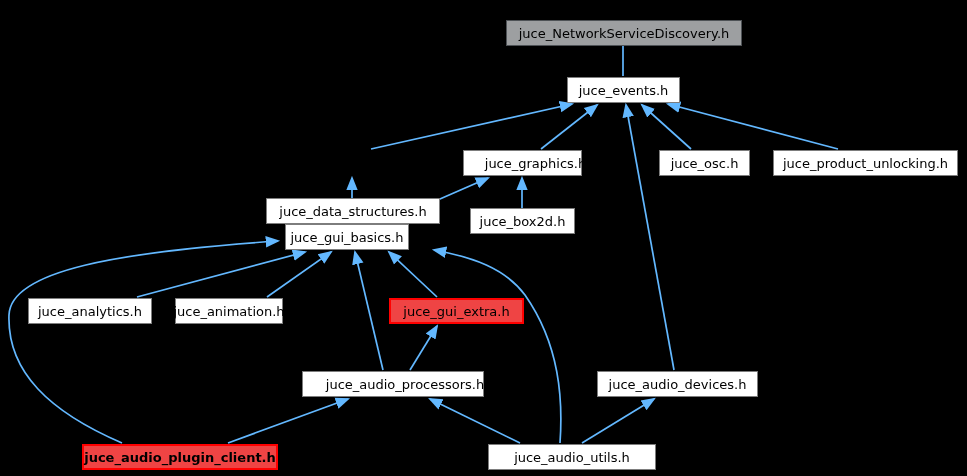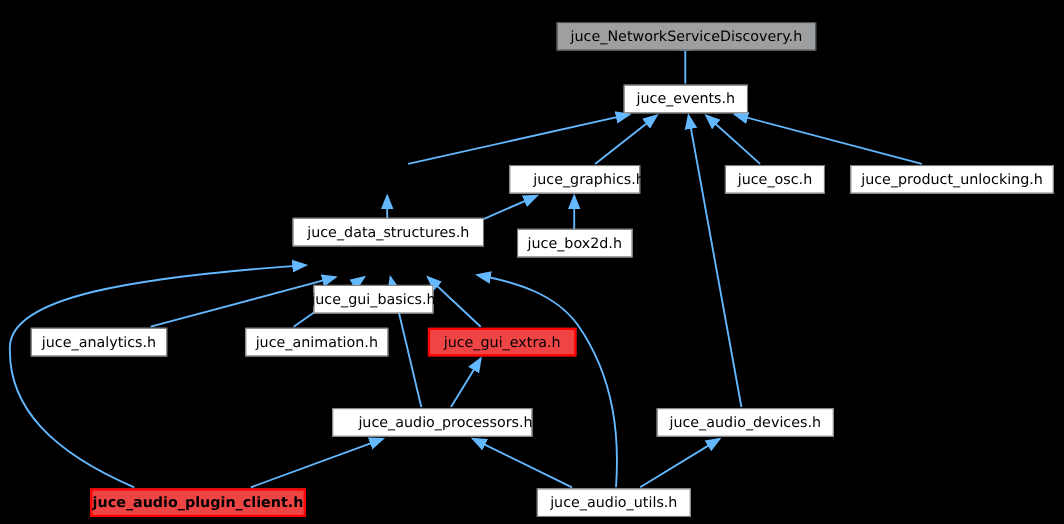--- a/index.html
+++ b/index.html
@@ -57,23 +57,23 @@
         <path d="M 582 443 L 654 399" class="edge" stroke="#63b8ff" marker-end="url(#arrow)"></path>
       </g>
   </svg>
   <div id="node-layer">
       <div class="node current" style="left: 506px; top: 4px; width: 236px; height: 26px; margin-top: 16px;">juce_NetworkServiceDiscovery.h</div>
       <div class="node normal" style="left: 567px; top: 77px; width: 113px; height: 26px;">juce_events.h</div>
       <div class="node normal" style="left: 266px; top: 150px; width: 174px; height: 26px; margin-top: 48px;">juce_data_structures.h</div>
       <div class="node normal" style="left: 463px; top: 150px; width: 119px; height: 26px; padding-left: 26px;">juce_graphics.h</div>
       <div class="node normal" style="left: 659px; top: 150px; width: 91px; height: 26px;">juce_osc.h</div>
       <div class="node normal" style="left: 773px; top: 150px; width: 185px; height: 26px;">juce_product_unlocking.h</div>
-      <div class="node normal" style="left: 285px; top: 224px; width: 109px; height: 26px; margin-top: 35px;">juce_gui_basics.h</div>
+      <div class="node normal" style="left: 285px; top: 224px; width: 124px; height: 26px;">juce_gui_basics.h</div>
       <div class="node normal" style="left: 470px; top: 208px; width: 105px; height: 26px;">juce_box2d.h</div>
       <div class="node normal" style="left: 28px; top: 298px; width: 124px; height: 26px;">juce_analytics.h</div>
-      <div class="node normal" style="left: 175px; top: 298px; width: 130px; height: 26px; margin-left: 48px;">juce_animation.h</div>
+      <div class="node normal" style="left: 175px; top: 298px; width: 108px; height: 26px;">juce_animation.h</div>
       <div class="node red" style="left: 389px; top: 298px; width: 135px; height: 26px;">juce_gui_extra.h</div>
       <div class="node normal" style="left: 302px; top: 371px; width: 182px; height: 26px; padding-left: 24px;">juce_audio_processors.h</div>
       <div class="node normal" style="left: 597px; top: 371px; width: 161px; height: 26px;">juce_audio_devices.h</div>
       <div class="node red" style="left: 82px; top: 444px; width: 196px; height: 26px; font-weight: bold;">juce_audio_plugin_client.h</div>
-      <div class="node normal" style="left: 488px; top: 444px; width: 140px; height: 26px;">juce_audio_utils.h</div>
+      <div class="node normal" style="left: 488px; top: 444px; width: 168px; height: 26px;">juce_audio_utils.h</div>
     </div>
 </div>
 
 </body></html>

